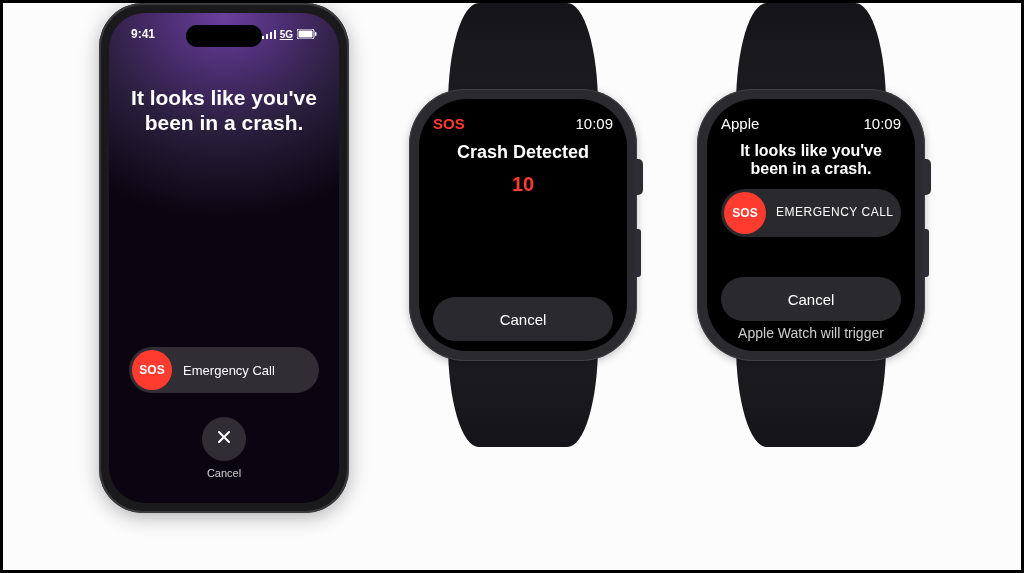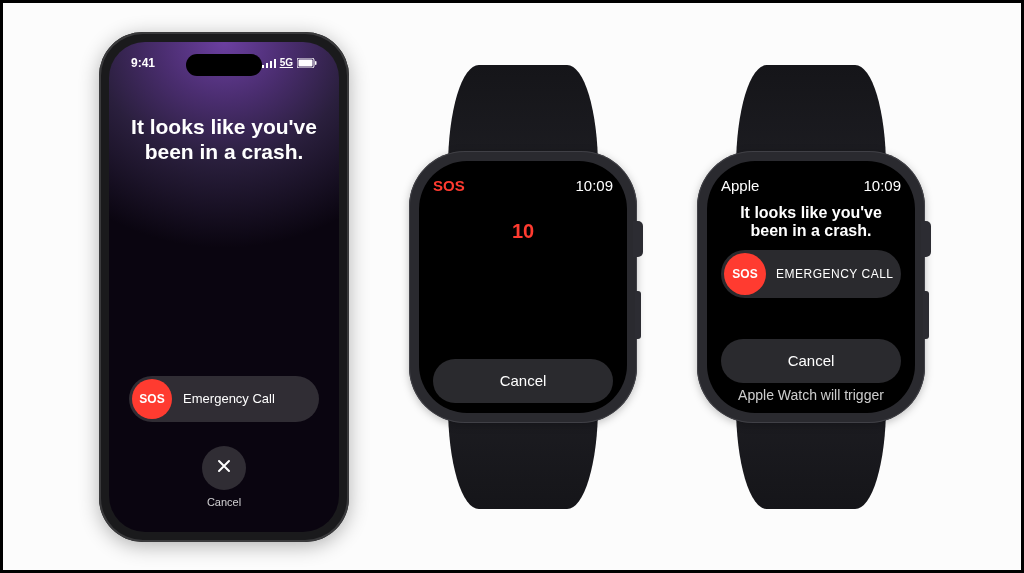--- a/index.html
+++ b/index.html
@@ -10,21 +10,21 @@
       height: 573px;
       overflow: hidden;
     }
     .frame {
       width: 1024px;
       height: 573px;
       border: 3px solid #000;
       position: relative;
       background: #fcfcfc;
       display: flex;
-      align-items: center;
+      align-items: flex-start;
       justify-content: center;
       gap: 60px;
       padding: 0 30px;
     }
 
     
     .iphone {
       width: 250px;
       height: 510px;
       background: #1a1a1c;
@@ -228,21 +228,21 @@
     .watch-sub {
       font-size: 15px;
       font-weight: 500;
       line-height: 1.15;
       margin-top: 2px;
     }
     .watch-countdown {
       font-size: 20px;
       font-weight: 600;
       color: #ff3b30;
-      margin-top: 16px;
+      margin-top: 10px;
     }
     .watch-cancel-btn {
       width: 100%;
       height: 44px;
       background: #2a2a2e;
       border-radius: 22px;
       display: flex;
       align-items: center;
       justify-content: center;
       font-size: 15px;
@@ -334,20 +334,21 @@
     <div class="watch-band"></div>
     <div class="watch-case">
       <div class="watch-crown"></div>
       <div class="watch-button"></div>
       <div class="watch-screen">
         <div class="watch-header">
           <span class="watch-header-left sos">SOS</span>
           <span>10:09</span>
         </div>
         <div class="watch-body">
+          <div class="watch-title">Crash Detected</div>
           <div class="watch-countdown">10</div>
           <div class="watch-cancel-btn">
             <span>Cancel</span>
           </div>
         </div>
       </div>
     </div>
     <div class="watch-band bottom"></div>
   </div>
 

